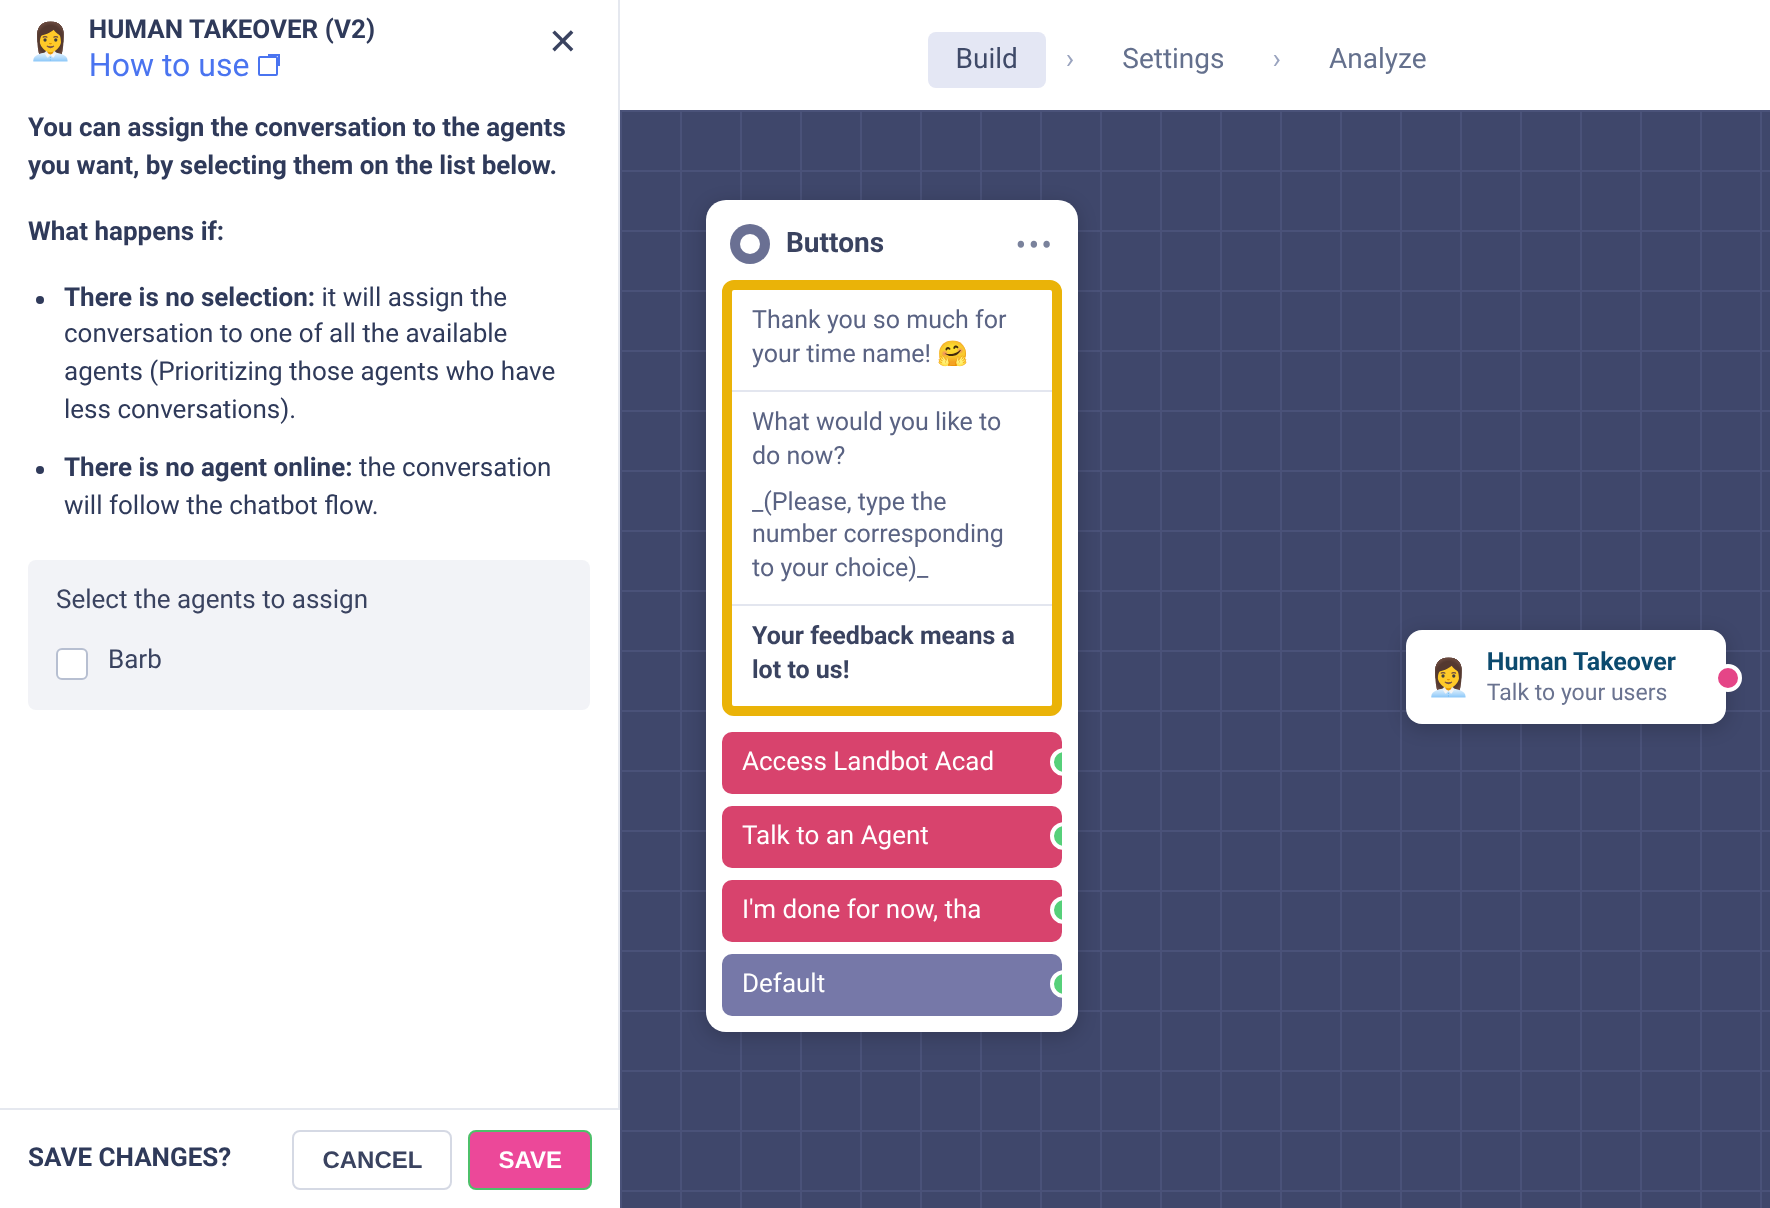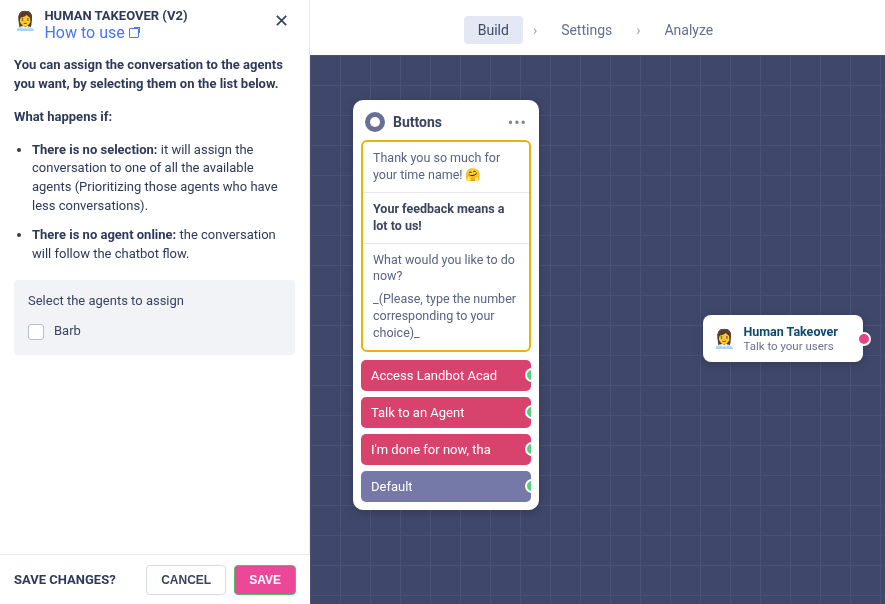--- a/index.html
+++ b/index.html
@@ -71,21 +71,21 @@
     padding: 8px;
   }
   .nb-head { display: flex; align-items: center; gap: 8px; padding: 4px 4px 8px 4px; justify-content: space-between; }
   .nb-icon {
     width: 20px; height: 20px; border-radius: 50%; background: #6a7093;
     display: inline-flex; align-items: center; justify-content: center;
   }
   .nb-icon::after { content: ""; width: 10px; height: 10px; border-radius: 50%; background: #fff; }
   .nb-title { font-weight: 700; font-size: 14px; color: #3a4360; flex: 1; }
   .nb-menu { color: #7a829c; font-size: 16px; letter-spacing: 1px; cursor: pointer; }
-  .nb-msgs { border: 2px solid #eab308; border-radius: 6px; overflow: hidden; margin-bottom: 8px; }
+  .nb-msgs { border: 5px solid #eab308; border-radius: 6px; overflow: hidden; margin-bottom: 8px; }
   .nb-msg { padding: 8px 10px; font-size: 12.5px; color: #5a6383; line-height: 1.35; }
   .nb-msg + .nb-msg { border-top: 1px solid #e3e6ef; }
   .nb-msg.bold { font-weight: 700; color: #3a4360; }
   .option {
     position: relative; border-radius: 5px; padding: 8px 10px; font-size: 13px;
     color: #fff; margin-top: 6px; white-space: nowrap; overflow: hidden; text-overflow: ellipsis;
   }
   .option.pink { background: #d8436d; }
   .option.purple { background: #7678a8; }
   .port {
@@ -186,26 +186,26 @@
   </svg>
 
   <div class="node-buttons">
     <div class="nb-head">
       <span class="nb-icon"></span>
       <span class="nb-title">Buttons</span>
       <span class="nb-menu">•••</span>
     </div>
     <div class="nb-msgs">
       <div class="nb-msg">Thank you so much for your time name! 🤗</div>
-      <div class="nb-msg bold">Your feedback means a lot to us!</div>
       <div class="nb-msg">
         <div>What would you like to do now?</div>
         <div style="height:6px"></div>
         <div>_(Please, type the number corresponding to your choice)_</div>
       </div>
+      <div class="nb-msg bold">Your feedback means a lot to us!</div>
     </div>
     <div class="option pink">
       <span>Access Landbot Acad</span>
       <span class="port"></span>
     </div>
     <div class="option pink">
       <span>Talk to an Agent</span>
       <span class="port"></span>
     </div>
     <div class="option pink">

